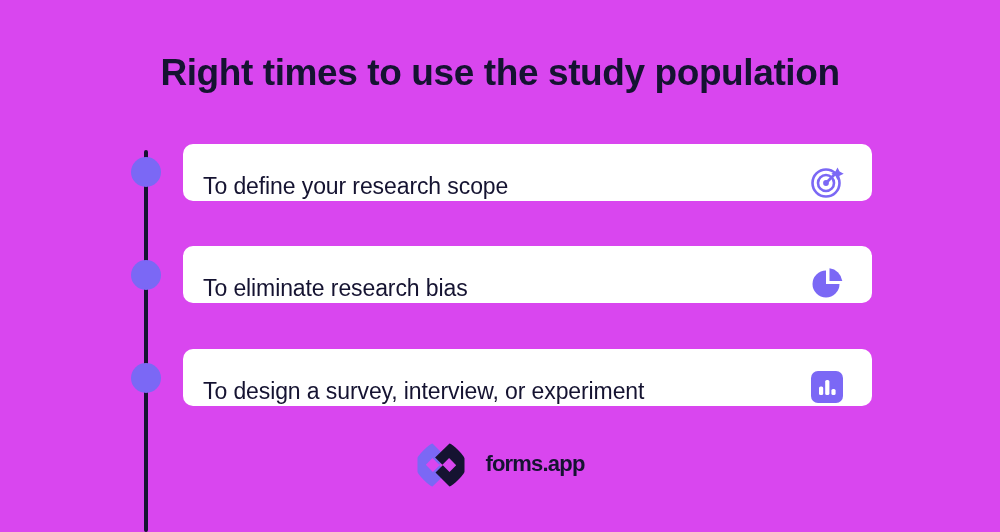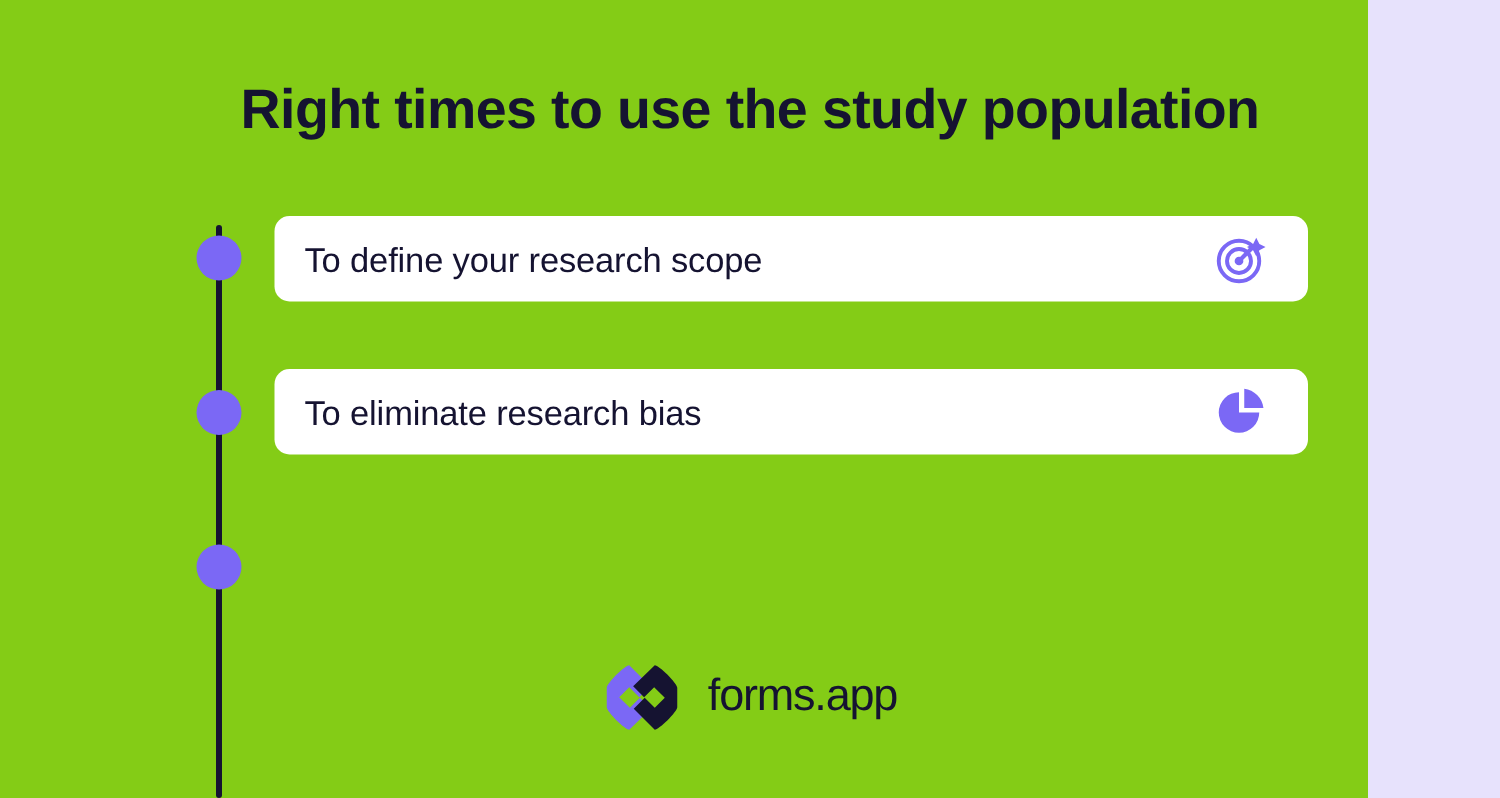--- a/index.html
+++ b/index.html
@@ -8,23 +8,23 @@
   }
   body {
     width: 1000px;
     height: 532px;
     background: #e7e2fc;
     font-family: "Liberation Sans", sans-serif;
     overflow: hidden;
   }
   .canvas {
     position: relative;
-    width: 912px;
+    width: 1000px;
     height: 532px;
-    background: #84cc16;
+    background: #d946ef;
   }
 
   
   .title {
     position: absolute;
     left: 0;
     top: 49px;
     width: 1000px;
     text-align: center;
     font-size: 37px;
@@ -59,21 +59,21 @@
 
   
   .card {
     position: absolute;
     left: 183px;
     width: 689px;
     height: 57px;
     background: #ffffff;
     border-radius: 10px;
     display: flex;
-    align-items: center;
+    align-items: flex-end;
     box-sizing: border-box;
     padding: 0 26px 0 20px;
   }
   .card-1 { top: 144px; }
   .card-2 { top: 246px; gap: 24px; }
   .card-3 { top: 349px; }
 
   .card-text {
     flex: 1 1 auto;
     font-size: 23px;
@@ -101,22 +101,22 @@
     align-items: center;
     justify-content: center;
     gap: 14px;
   }
   .logo-mark {
     width: 56px;
     height: 48px;
     flex: 0 0 auto;
   }
   .logo-text {
-    font-size: 30px;
-    font-weight: normal;
+    font-size: 22px;
+    font-weight: bold;
     color: #151331;
     letter-spacing: -0.8px;
     line-height: 40px;
   }
 </style>
 </head>
 <body>
 
 <div class="canvas">
 
@@ -143,20 +143,31 @@
   <div class="card card-2">
     <div class="card-text">To eliminate research bias</div>
     <div class="card-icon">
       <svg width="36" height="36" viewBox="0 0 36 36">
         <path d="M17 4.5 A13.5 13.5 0 1 0 30.5 18 L17 18 Z" fill="#7b68f5"></path>
         <path d="M20.5 2.2 A14.8 14.8 0 0 1 33.3 15 L20.5 15 Z" fill="#7b68f5"></path>
       </svg>
     </div>
   </div>
 
+  <div class="card card-3">
+    <div class="card-text">To design a survey, interview, or experiment</div>
+    <div class="card-icon">
+      <svg width="32" height="32" viewBox="0 0 32 32">
+        <rect x="0" y="0" width="32" height="32" rx="7" ry="7" fill="#7b68f5"></rect>
+        <rect x="8" y="15.5" width="4.2" height="8.5" rx="1.6" fill="#ffffff"></rect>
+        <rect x="14.2" y="9" width="4.2" height="15" rx="1.6" fill="#ffffff"></rect>
+        <rect x="20.4" y="18" width="4.2" height="6" rx="1.6" fill="#ffffff"></rect>
+      </svg>
+    </div>
+  </div>
 
   <div class="logo">
     <div class="logo-mark">
       <svg width="56" height="48" viewBox="0 0 56 48">
         <g>
           <path d="M17.5 3.5 L31.5 17.5 L24.2 24.8 L17.5 18.1 L10.8 24.8 L17.9 31.9 L24.6 25.2 L31.9 32.5 L17.5 46.5 C14.6 46.5 2.5 34.4 2.5 31.5 L2.5 18.5 C2.5 15.6 14.6 3.5 17.5 3.5 Z" fill="#7b68f5"></path>
           <path d="M34.5 3.5 C37.4 3.5 49.5 15.6 49.5 18.5 L49.5 31.5 C49.5 34.4 37.4 46.5 34.5 46.5 L20.5 32.5 L27.8 25.2 L34.5 31.9 L41.2 25.2 L34.1 18.1 L27.4 24.8 L20.1 17.5 Z" fill="#151331"></path>
         </g>
       </svg>
     </div>

